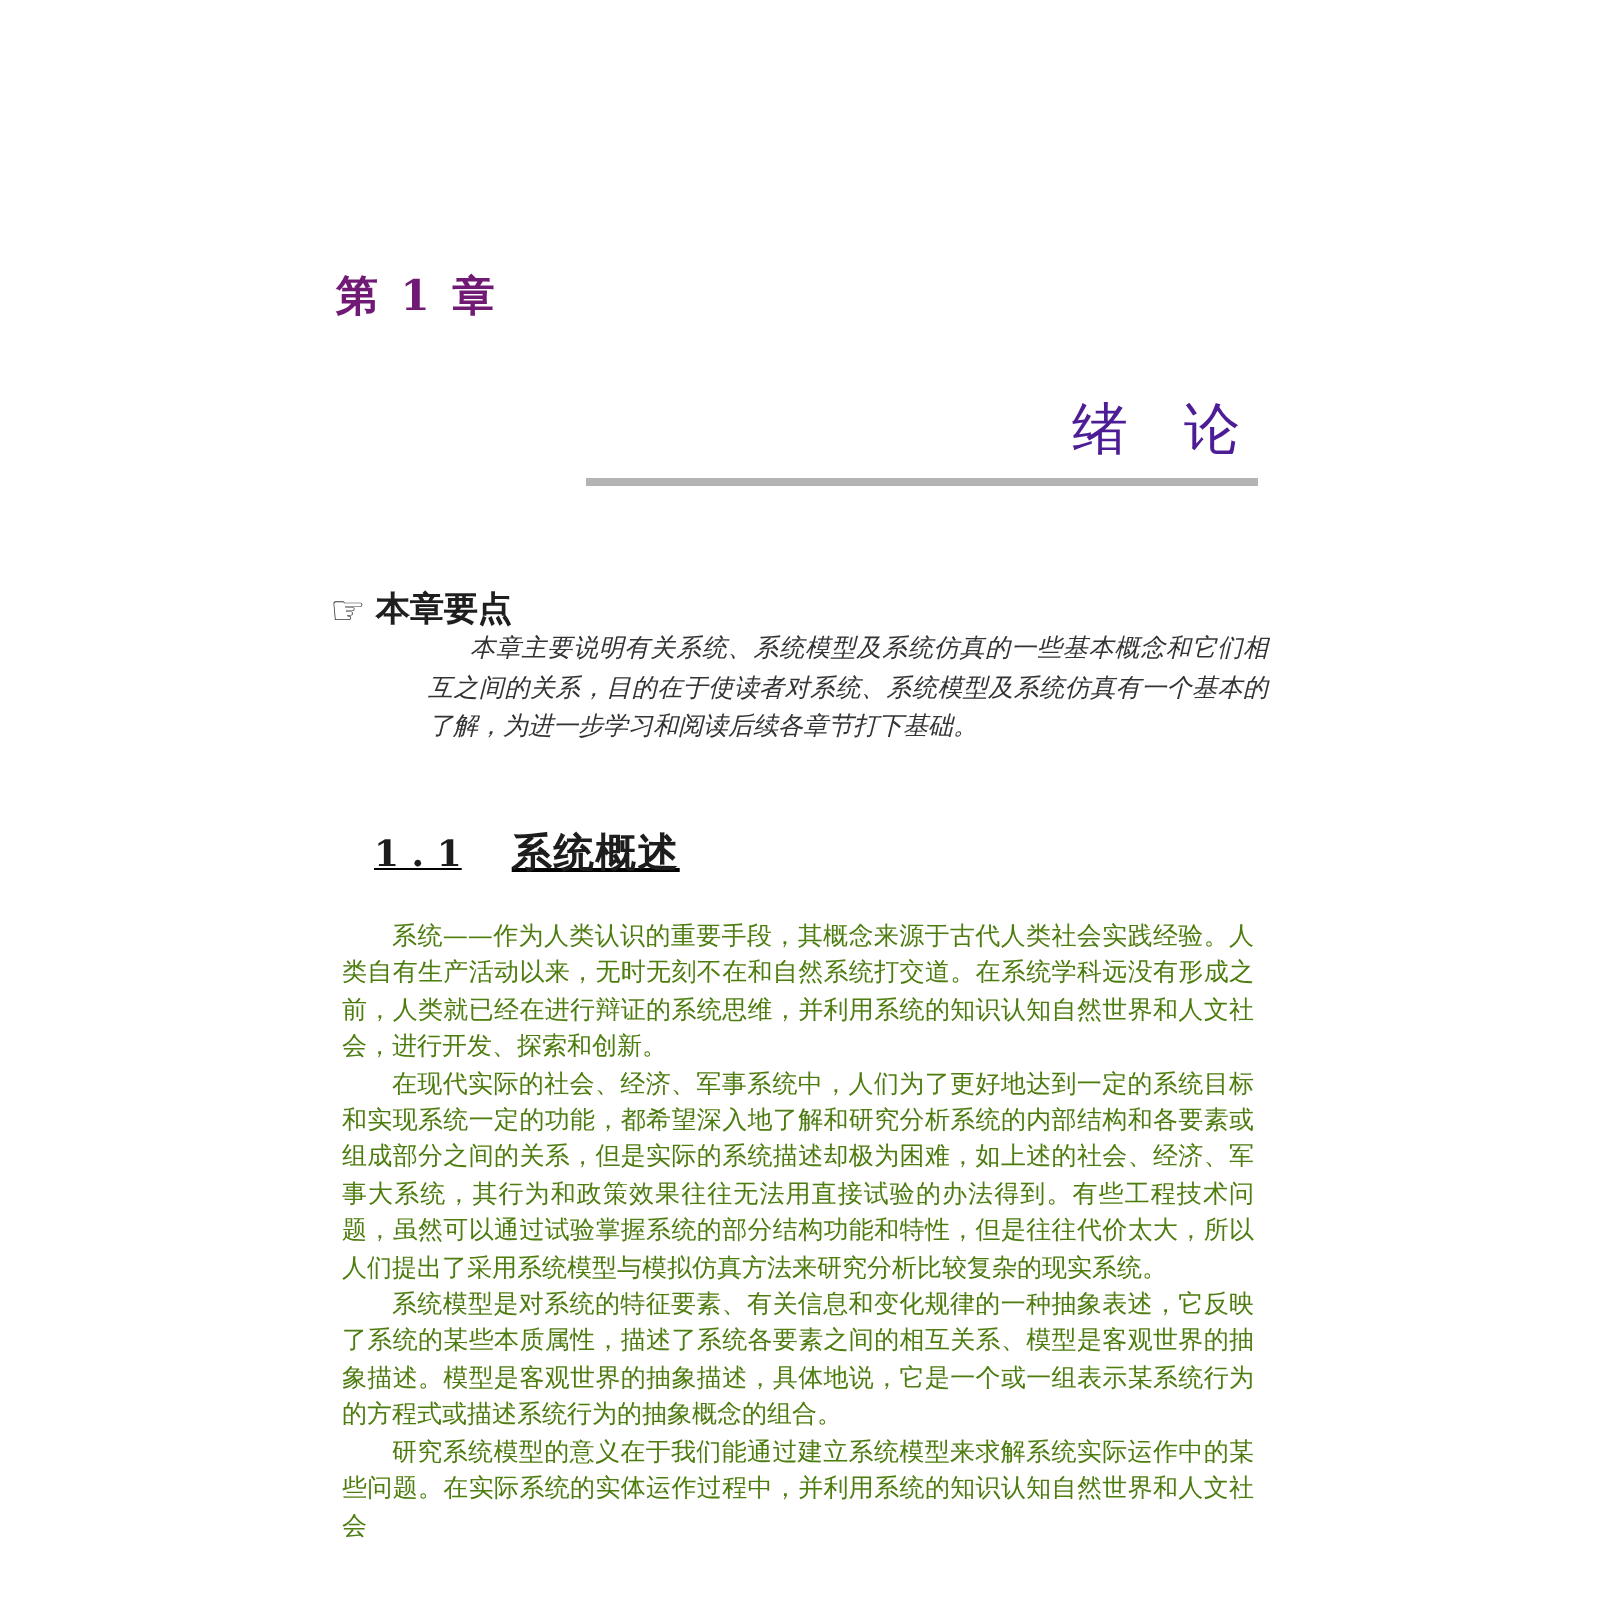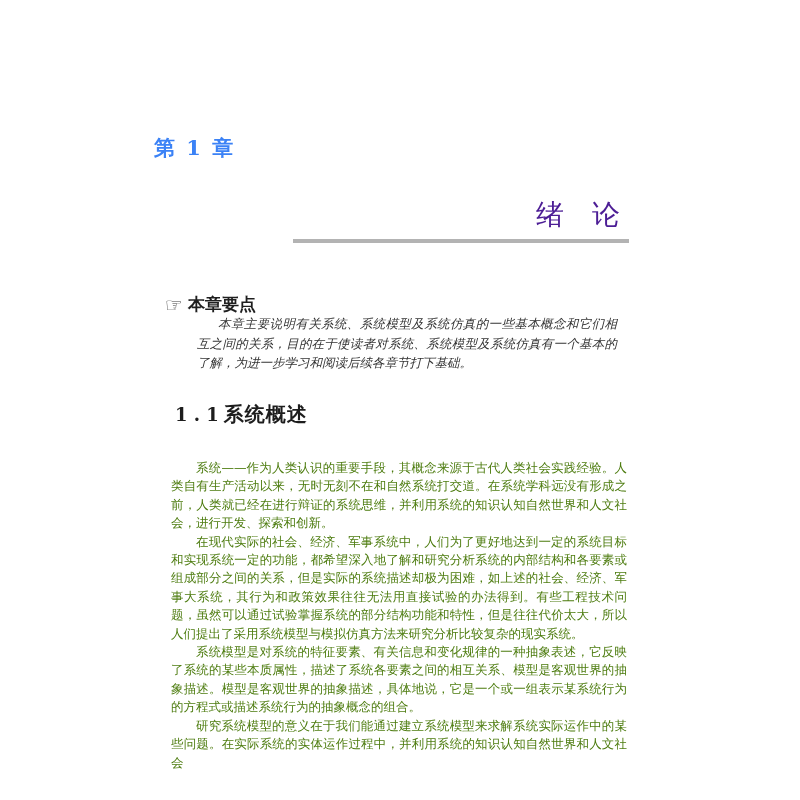--- a/index.html
+++ b/index.html
@@ -10,26 +10,26 @@
   .page {
     position: relative;
     width: 800px;
     height: 800px;
     background: #ffffff;
     overflow: hidden;
     font-family: "DejaVu Serif", "Liberation Serif", serif;
   }
   .chapter-label {
     position: absolute;
-    left: 154px;
+    left: 168px;
     top: 134px;
     font-size: 21px;
     font-weight: 600;
     letter-spacing: 2px;
-    color: #3b82f6;
+    color: #701a75;
     white-space: pre;
   }
   .chapter-title {
     position: absolute;
     right: 180px;
     top: 196px;
     font-size: 28px;
     font-weight: 400;
     color: #4c1d95;
     white-space: pre;
@@ -57,39 +57,40 @@
     font-family: "DejaVu Sans", sans-serif;
   }
   .highlights-header .highlights-title {
     font-family: "Liberation Sans", "DejaVu Sans", sans-serif;
     font-size: 17px;
     font-weight: 700;
     color: #1f1f1f;
   }
   .highlights-body {
     position: absolute;
-    left: 197px;
+    left: 214px;
     top: 314px;
     width: 420px;
     font-size: 12.5px;
     line-height: 19.5px;
     font-style: italic;
     color: #333333;
     text-indent: 21px;
     text-align: justify;
     margin: 0;
   }
   .section-heading {
     position: absolute;
     left: 175px;
     top: 401px;
     display: flex;
     align-items: baseline;
-    gap: 5px;
-    margin: 0;
+    gap: 25px;
+    margin: 12px;
+    text-decoration: underline;
   }
   .section-number {
     font-size: 18px;
     font-weight: 700;
     color: #1d1d1d;
     white-space: pre;
   }
   .section-title {
     font-family: "Liberation Sans", "DejaVu Sans", sans-serif;
     font-size: 20px;

